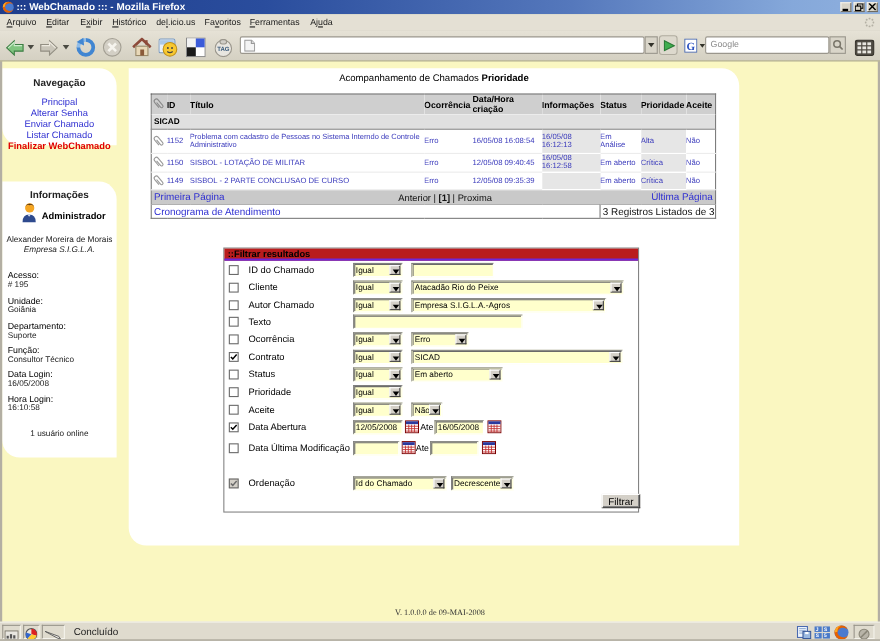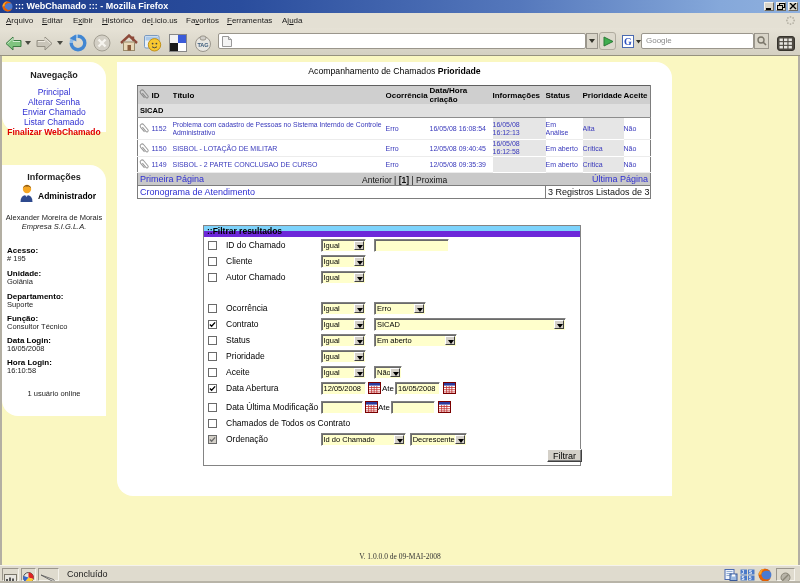--- a/index.html
+++ b/index.html
@@ -24,34 +24,34 @@
 #magbtn{position:absolute;left:754px;top:5px;width:15px;height:16px;background:#d9d5c9;border:1px solid #9a968c;box-sizing:border-box;}
 
 #page{position:absolute;left:2px;top:56px;width:796px;height:509px;background:#faf7c1;}
 .panel{position:absolute;background:#fff;border-radius:0 16px 0 16px;}
 #nav{left:0;top:6px;width:104px;height:70px;}
 #info{left:0;top:109px;width:104px;height:251px;}
 #main{left:115px;top:6px;width:555px;height:434px;}
 .ptitle{font-weight:bold;font-size:9px;color:#222;text-align:center;}
 #nav a{display:block;text-align:center;font-size:8.5px;line-height:10px;color:#2f2fd1;text-decoration:none;}
 #nav .red{color:#e00000;font-weight:bold;}
-.ilabel{font-weight:bold;font-size:8px;color:#000;margin:0 0 0 5px;line-height:8px;}
+.ilabel{font-weight:normal;font-size:8px;color:#000;margin:0 0 0 5px;line-height:8px;}
 .ival{font-size:7.5px;color:#222;margin:0 0 0 5px;line-height:8px;}
 
 #tbl{position:absolute;left:20px;top:23px;width:513px;border-collapse:collapse;table-layout:fixed;}
 #tbl td{padding:0;overflow:hidden;vertical-align:middle;}
 .hdr td{background:#cfcfcf;color:#000;font-weight:bold;font-size:8px;height:16px;}
 .sicad td{background:#e0e0e0;font-weight:bold;font-size:7.5px;height:13px;}
 .drow td{border-bottom:1px solid #ececec;font-size:7px;color:#3838bb;background:#fff;}
 .drow td.g{background:#e6e6e6;border-bottom:1px solid #fff;}
 .ft1 td{background:#c9c9c9;height:12px;}
 .ft2 td{background:#fff;height:12px;}
 
 #form{position:absolute;left:86px;top:163px;width:378px;height:241px;border:1px solid #848484;background:#fff;box-sizing:border-box;}
-#formhdr{position:absolute;left:0;top:0;width:100%;height:11px;background:#7dd3fc;border-bottom:6px solid #6d28d9;font-size:8.5px;font-weight:bold;line-height:11px;padding-left:3px;box-sizing:border-box;}
+#formhdr{position:absolute;left:0;top:0;width:100%;height:11px;background:#b91c1c;border-bottom:2px solid #6d28d9;font-size:8.5px;font-weight:bold;line-height:11px;padding-left:3px;box-sizing:border-box;}
 .frow{position:absolute;left:0;width:100%;height:13px;}
 .cb{position:absolute;left:4px;top:2px;width:9px;height:9px;background:#fff;border:1px solid #6a6a6a;box-sizing:border-box;}
 .cb.gray{color:#808080;background:#d4d0c8;}
 .flabel{position:absolute;left:22px;top:0;font-size:8.5px;color:#000;line-height:13px;white-space:nowrap;}
 .fld{position:absolute;top:0;height:13px;background:#ffffcc;border:1px solid;border-color:#808080 #fff #fff #808080;box-shadow:inset 1px 1px 0 #6a6a6a;box-sizing:border-box;font-size:7.5px;line-height:11px;color:#000;padding-left:2px;white-space:nowrap;overflow:hidden;}
 .sel .ar{position:absolute;right:1px;top:1px;bottom:1px;width:10px;background:#d4d0c8;border:1px solid;border-color:#fff #404040 #404040 #fff;box-sizing:border-box;}
 .ar:before{content:"";position:absolute;left:2px;top:3px;border:3px solid transparent;border-top:4px solid #000;}
 .cal{position:absolute;top:0;width:13px;height:12px;}
 .until{position:absolute;top:0;font-size:8px;line-height:13px;color:#000;}
 #filtrarbtn{position:absolute;left:343px;top:223px;width:35px;height:13px;background:#d4d0c8;border:1px solid;border-color:#fff #404040 #404040 #fff;box-shadow:inset -1px -1px 0 #808080;box-sizing:border-box;font-size:9px;text-align:center;line-height:12px;color:#000;}
@@ -338,25 +338,32 @@
       <div class="frow" style="top:13px">
           <div class="cb"></div>
           <div class="flabel">ID do Chamado</div>
         <div class="fld sel" style="left:116.5px;width:45.5px">Igual<span class="ar"></span></div>
         <div class="fld" style="left:170px;width:75px"></div>
         </div>
       <div class="frow" style="top:28.5px">
           <div class="cb"></div>
           <div class="flabel">Cliente</div>
         <div class="fld sel" style="left:116.5px;width:45.5px">Igual<span class="ar"></span></div>
+        <div class="fld sel" style="left:170px;width:193px">Atacadão Rio do Peixe<span class="ar"></span></div>
         </div>
       <div class="frow" style="top:44.6px">
           <div class="cb"></div>
           <div class="flabel">Autor Chamado</div>
         <div class="fld sel" style="left:116.5px;width:45.5px">Igual<span class="ar"></span></div>
+        <div class="fld sel" style="left:170px;width:177px">Empresa S.I.G.L.A.-Agros<span class="ar"></span></div>
+        </div>
+      <div class="frow" style="top:60px">
+          <div class="cb"></div>
+          <div class="flabel">Texto</div>
+        <div class="fld" style="left:116.5px;width:154px"></div>
         </div>
       <div class="frow" style="top:76px">
           <div class="cb"></div>
           <div class="flabel">Ocorrência</div>
         <div class="fld sel" style="left:116.5px;width:45.5px">Igual<span class="ar"></span></div>
         <div class="fld sel" style="left:170px;width:52px">Erro<span class="ar"></span></div>
         </div>
       <div class="frow" style="top:92.4px">
           <div class="cb">
             <svg style="display:block" width="7" height="7" viewBox="0 0 8 8">
@@ -423,24 +430,20 @@
         <div class="until" style="left:174px">Ate</div>
         <div class="fld" style="left:187px;width:44px"></div>
         <svg class="cal" style="left:234px" width="13" height="12" viewBox="0 0 13 12">
             <rect x="0.5" y="0.5" width="12" height="11" fill="#fff" stroke="#7a0000"></rect>
             <rect x="1" y="1" width="11" height="2.6" fill="#2a3a9e"></rect>
             <g stroke="#c03030" stroke-width="0.8">
               <path d="M1 5.5 H12 M1 7.7 H12 M1 9.9 H12 M3.6 4 V11 M6.2 4 V11 M8.8 4 V11"></path>
             </g>
           </svg>
         </div>
-      <div class="frow" style="top:190.9px">
-          <div class="cb"></div>
-          <div class="flabel">Chamados de Todos os Contrato</div>
-        </div>
       <div class="frow" style="top:206.6px">
           <div class="cb gray">
             <svg style="display:block" width="7" height="7" viewBox="0 0 8 8">
               <path d="M1 4 L3 6 L7 1.5" stroke="#6a6a6a" stroke-width="1.5" fill="none"></path>
             </svg>
           </div>
           <div class="flabel">Ordenação</div>
         <div class="fld sel" style="left:116.5px;width:85px">Id do Chamado<span class="ar"></span></div>
         <div class="fld sel" style="left:205.7px;width:57px">Decrescente<span class="ar"></span></div>
         </div>

